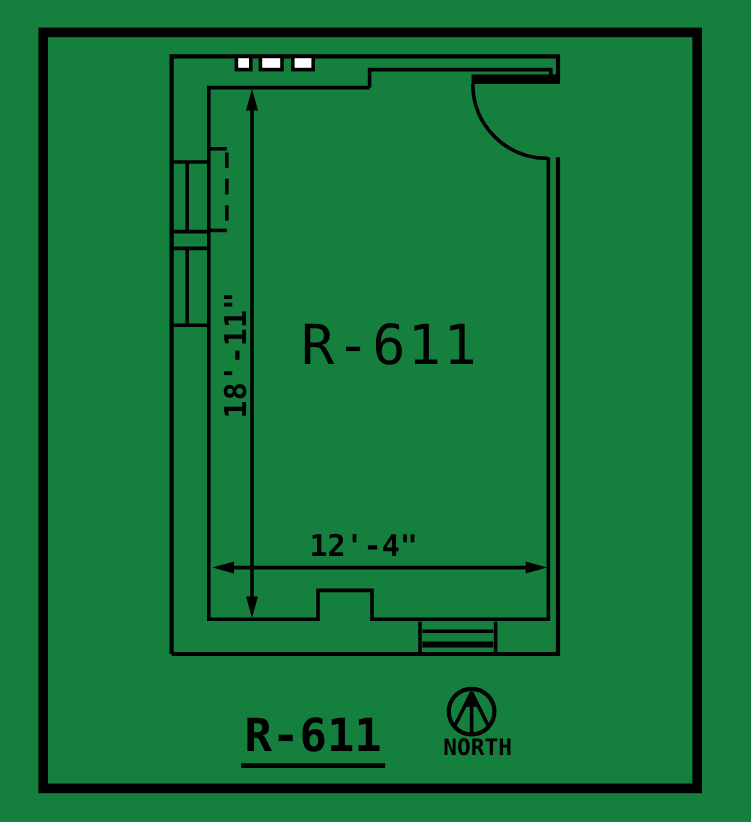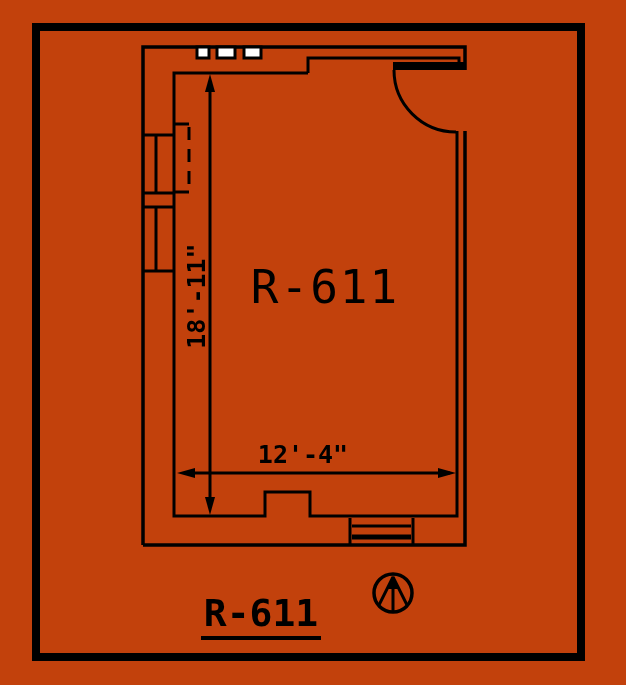--- a/index.html
+++ b/index.html
@@ -3,21 +3,21 @@
 <meta charset="utf-8">
 <style>
   html,body{margin:0;padding:0;}
   body{
     width:626px;height:685px;
     background:#ffffff;
     font-family:"DejaVu Sans Mono","Liberation Mono",monospace;
     color:#000;
     overflow:hidden;
   }
-  .sheet{position:relative;width:626px;height:685px;background:#c2410c;text-decoration:underline;}
+  .sheet{position:relative;width:626px;height:685px;background:#15803d;text-decoration:underline;}
   .plan-svg{position:absolute;left:0;top:0;}
   .txt{position:absolute;color:#000;white-space:nowrap;}
   .room-label{
     left:225px;top:260px;width:200px;
     font-size:46px;letter-spacing:2px;text-align:center;font-weight:normal;
   }
   .vdim-label{
     left:97px;top:283px;width:200px;height:26px;line-height:26px;
     font-size:25px;font-weight:bold;text-align:center;
     transform:rotate(-90deg);
@@ -106,14 +106,15 @@
   <div class="txt room-label">R-611</div>
 
   <div class="txt vdim-label">18'-11"</div>
 
   <div class="txt hdim-label">12'-4"</div>
 
   <div class="txt title-line2">
     <span>R-611</span>
   </div>
 
+  <div class="txt north-label">NORTH</div>
 
 </div>
 
 </body></html>

